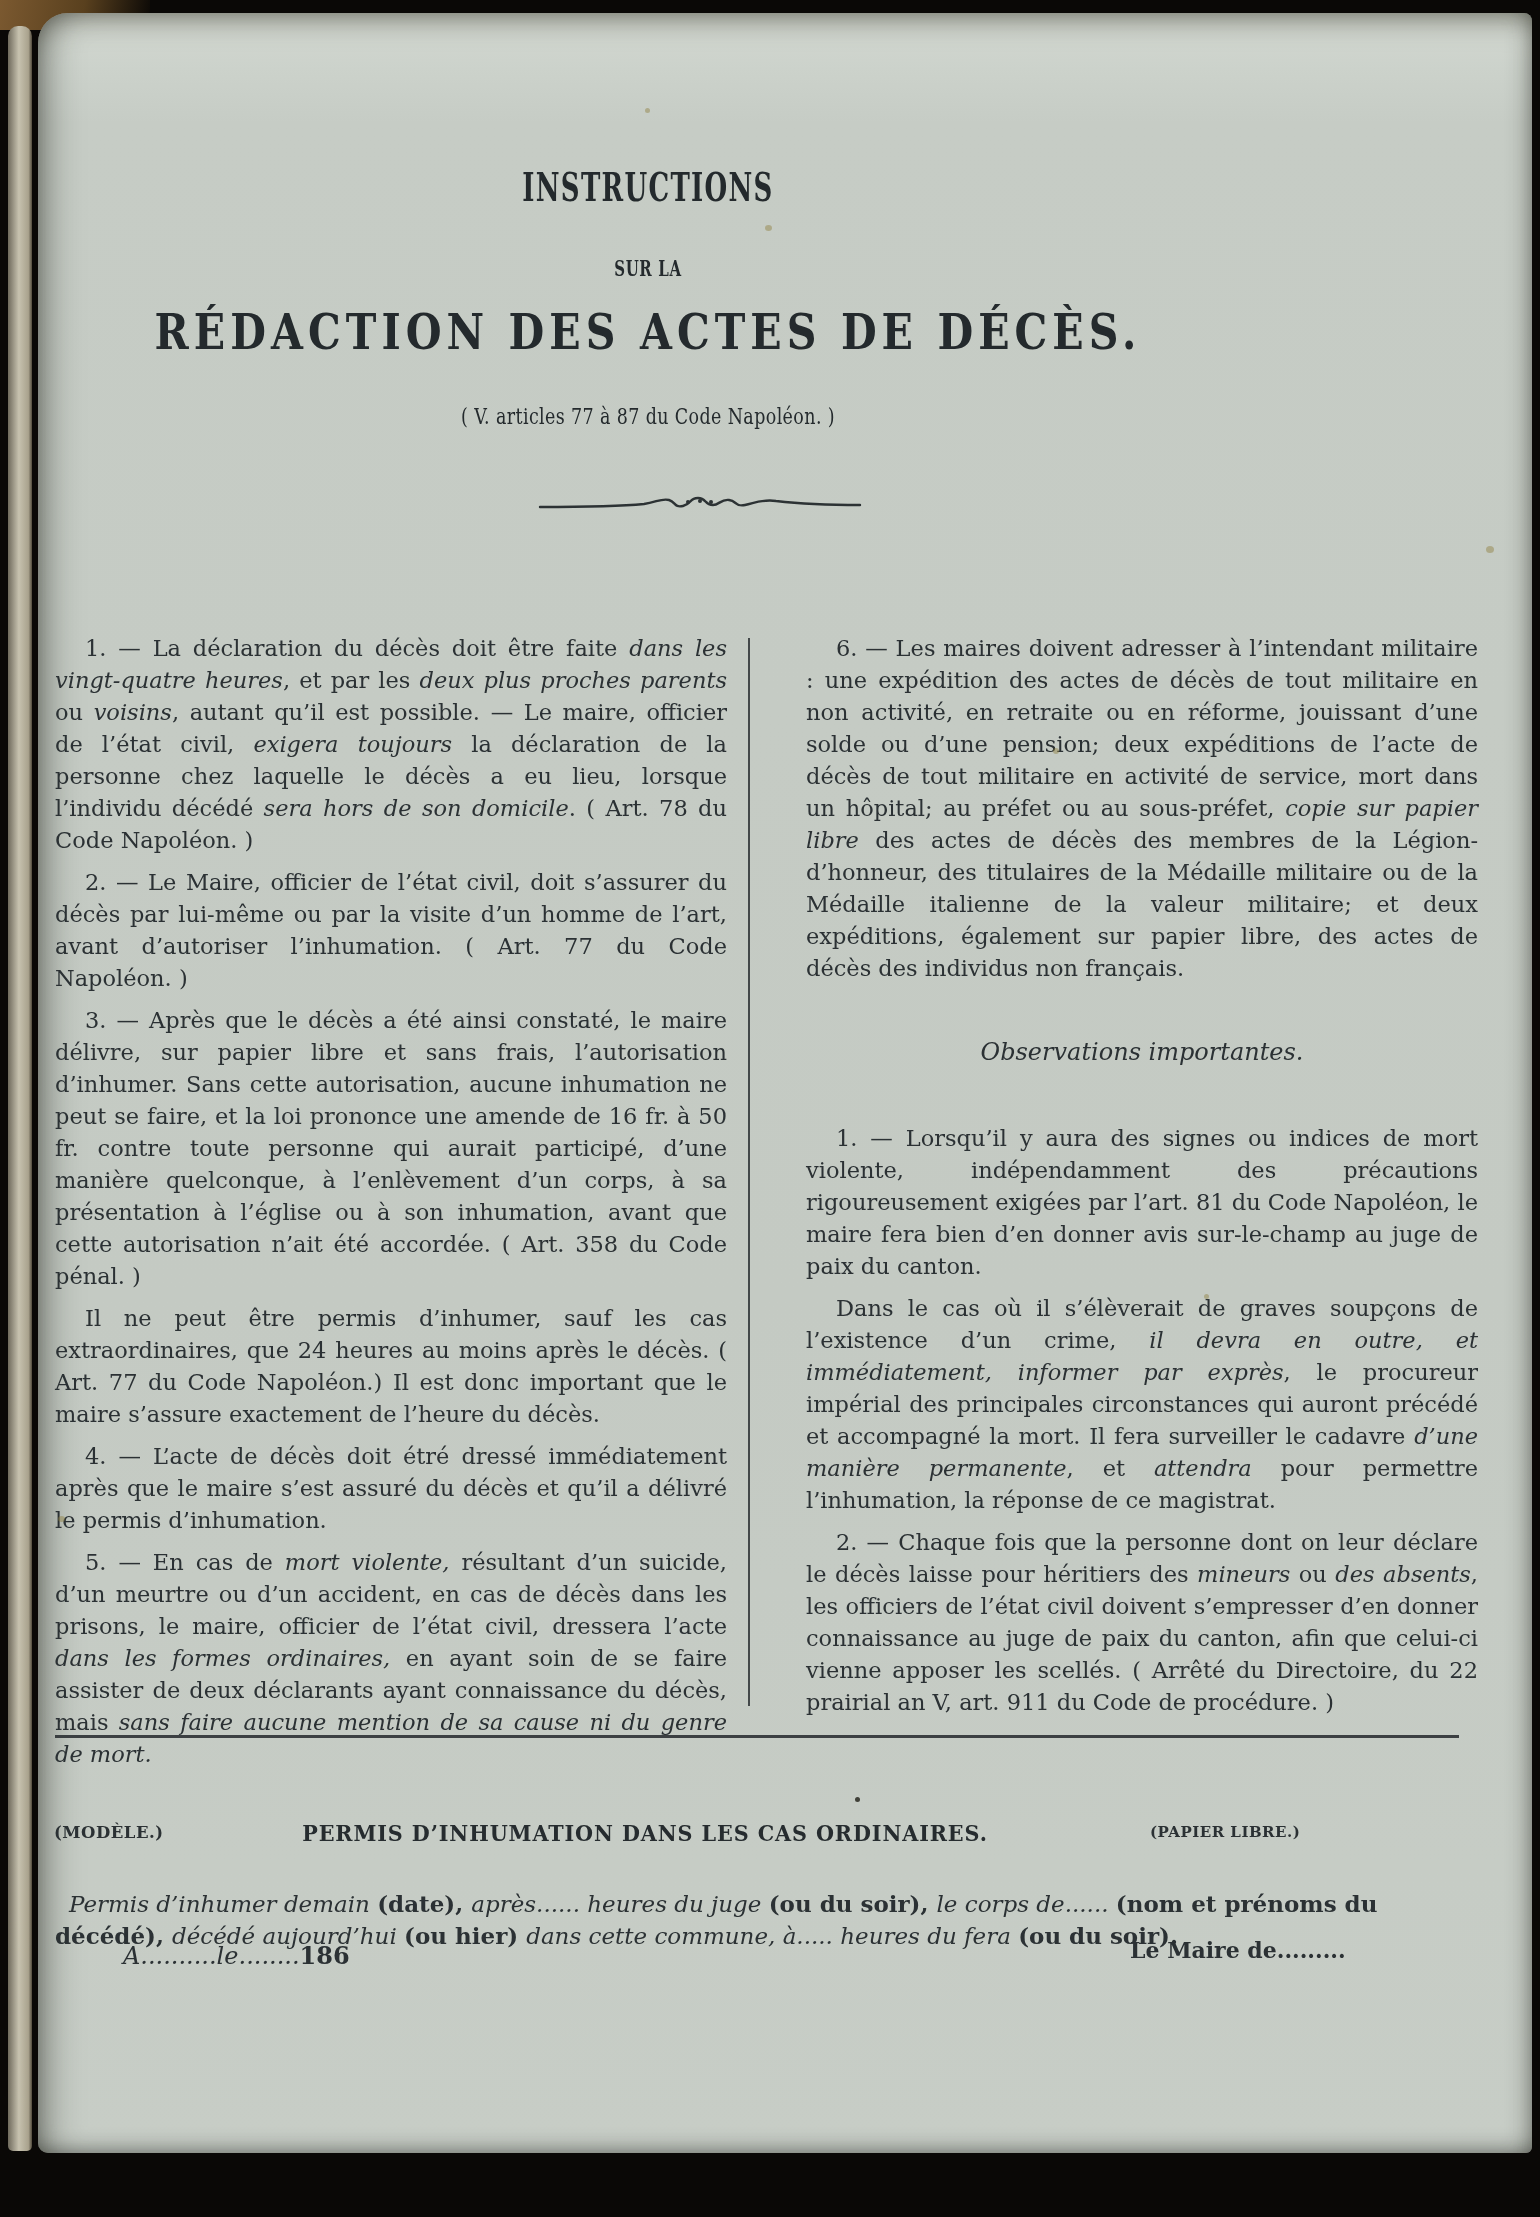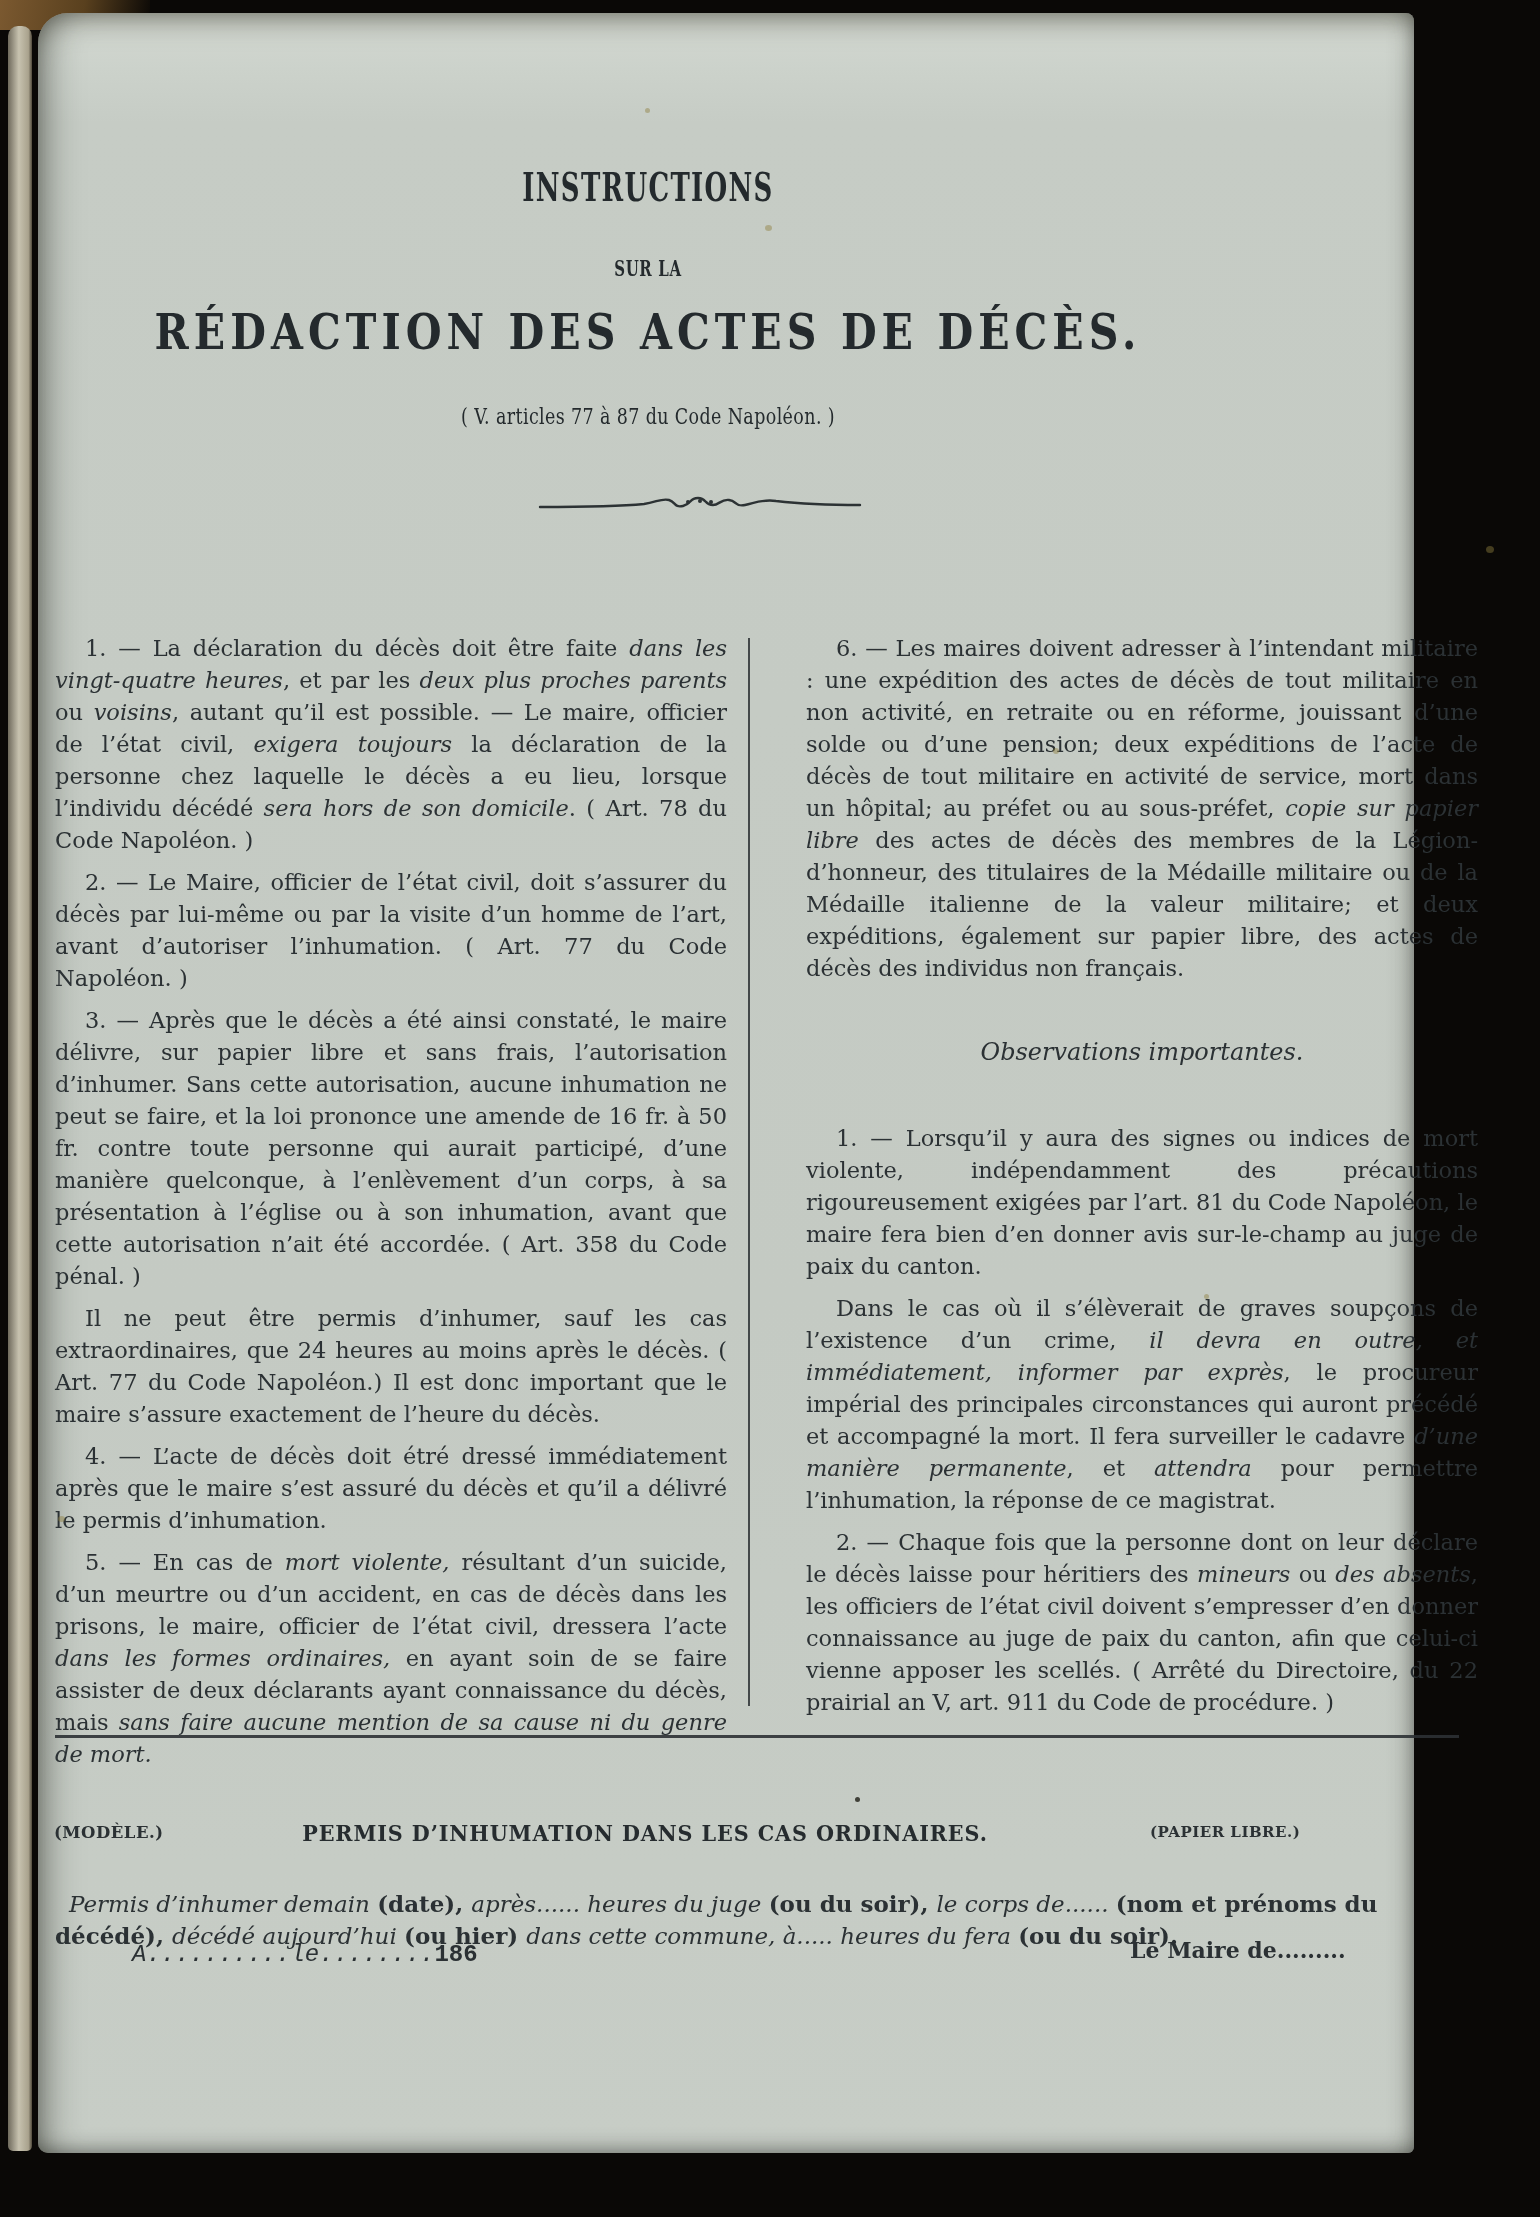--- a/index.html
+++ b/index.html
@@ -18,21 +18,21 @@
     border-radius:10px 10px 5px 5px;
   }
   .cover-corner{
     position:absolute;left:0;top:0;width:150px;height:30px;
     background:linear-gradient(100deg,#7b5930,#59401e 55%,rgba(20,14,6,0));
     border-bottom-right-radius:22px;
   }
 
   
   .page{
-    position:absolute;left:38px;top:13px;width:1376px;height:2140px;
+    position:absolute;left:38px;top:13px;width:1494px;height:2140px;
     background:linear-gradient(180deg,#d4d9d2 0,#ccd2cb 55px,#c6ccc5 110px,#c4cac3 60%,#c7cdc6 100%);
     border-radius:30px 8px 6px 10px;
     box-shadow:
       inset 24px 0 36px -18px rgba(30,32,24,.5),
       inset -16px 0 26px -16px rgba(30,32,24,.45),
       inset 0 20px 28px -14px rgba(80,80,66,.55),
       inset 0 -12px 20px -10px rgba(30,32,24,.4);
   }
 
   
@@ -100,22 +100,22 @@
     position:absolute;left:1069px;top:1810px;
     font-size:15px;font-weight:bold;letter-spacing:.5px;color:#2b3134;margin-left:43px;
   }
   .permit-body{
     position:absolute;left:17px;top:1852px;width:1404px;
     font-size:23px;line-height:32px;color:#2b3134;text-indent:14px;
   }
   .permit-body em{font-style:italic;text-align:right;}
   .b{font-weight:bold;}
   .permit-dateline{
-    position:absolute;left:94px;top:1928px;
-    font-size:24px;color:#2b3134;font-family:Liberation Mono, monospace;
+    position:absolute;left:85px;top:1928px;
+    font-size:24px;color:#2b3134;
   }
   .permit-dateline em{font-style:italic;}
   .permit-signature{
     position:absolute;left:1092px;top:1924px;
     font-size:22px;font-weight:bold;color:#2b3134;
   }
 
   
   .speck{position:absolute;border-radius:50%;}
   .speck.y{background:rgba(141,127,63,.45);}

